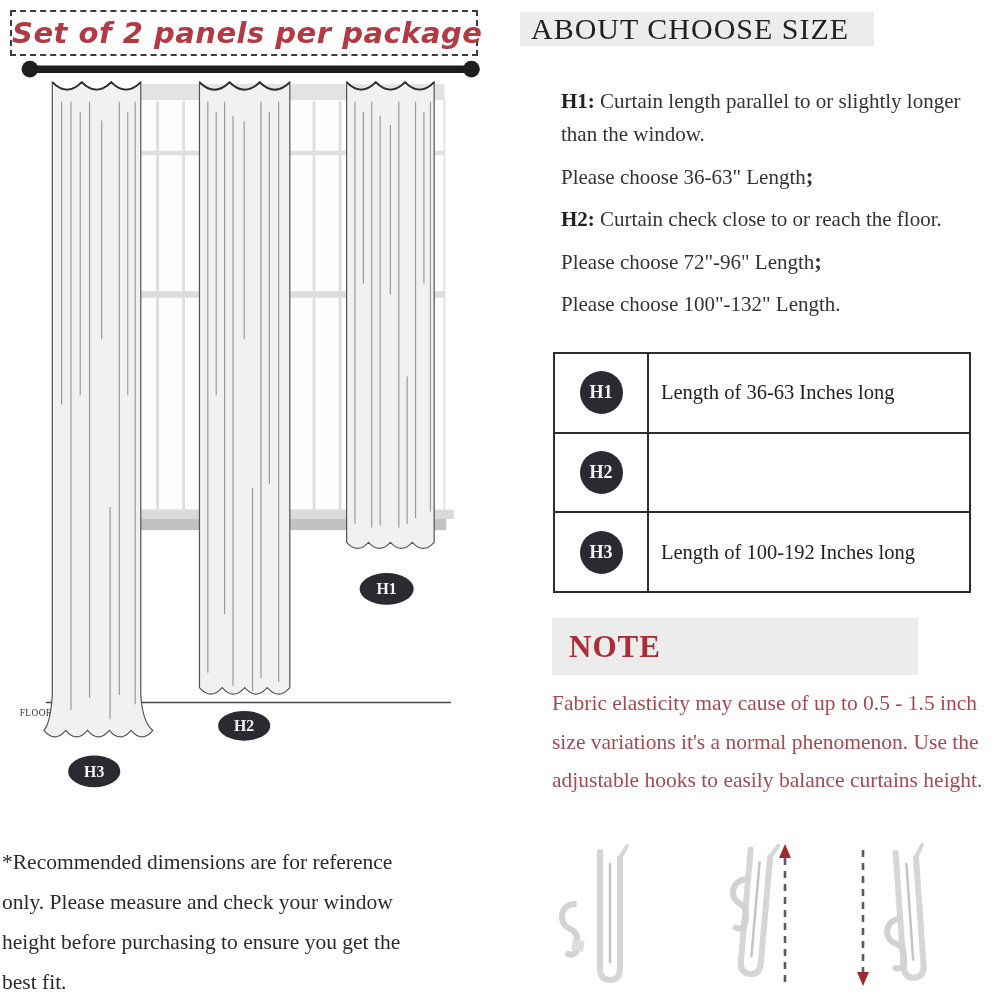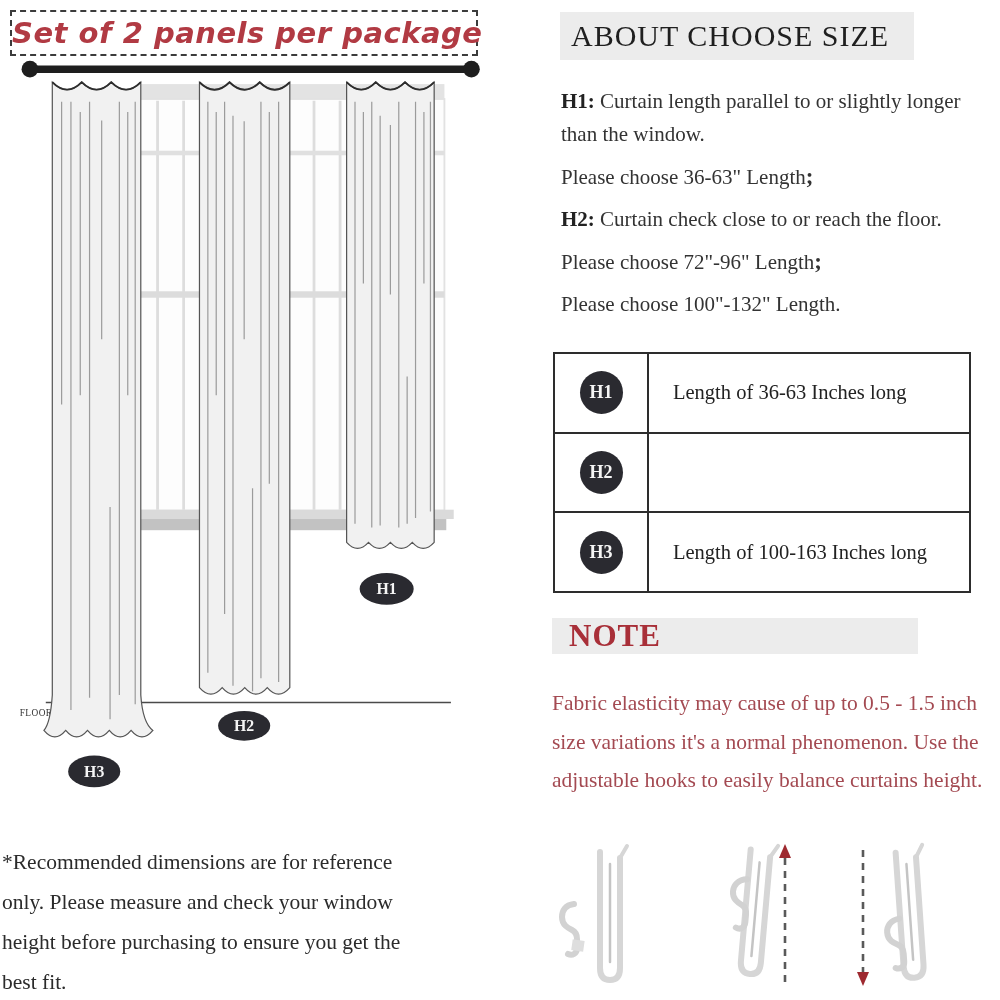--- a/index.html
+++ b/index.html
@@ -21,21 +21,21 @@
     font-weight:bold;font-style:italic;font-size:29px;letter-spacing:.5px;
     color:#b13a43;white-space:nowrap;
   }
   .disclaimer{
     left:2px;top:842px;width:432px;
     font-size:21.5px;line-height:40px;color:#2b2b2b;
   }
 
   
   .rc-heading{
-    left:560px;top:12px;width:354px;height:48px;background:#ececec;
+    left:520px;top:12px;width:354px;height:34px;background:#ececec;
     display:flex;align-items:center;
   }
   .rc-heading span{
     font-size:30px;letter-spacing:1px;color:#1f1f1f;padding-left:11px;white-space:nowrap;
   }
   .size-guide{
     left:552px;top:76px;width:448px;
     font-size:21px;line-height:33px;color:#333333;
   }
   .size-guide p{margin:9px;}
@@ -51,26 +51,26 @@
   .size-row .badge-cell{
     width:92px;border-right:2px solid #2d2d2d;
     display:flex;align-items:center;justify-content:center;
   }
   .circle-badge{
     width:43px;height:43px;border-radius:50%;background:#2a2a30;
     display:flex;align-items:center;justify-content:center;
     color:#f5f5f5;font-weight:bold;font-size:18px;
   }
   .size-row .text-cell{
-    flex:1;display:flex;align-items:center;padding-left:24px;
+    flex:1;display:flex;align-items:center;padding-left:12px;
     font-size:20.5px;color:#222222;
   }
 
   .note-heading{
-    left:552px;top:618px;width:366px;height:36px;background:#ececec;
+    left:552px;top:618px;width:366px;height:57px;background:#ececec;
     display:flex;align-items:center;
   }
   .note-heading span{
     font-weight:bold;font-size:31px;color:#a82f38;padding-left:17px;letter-spacing:1px;
   }
   .note-body{
     left:552px;top:684px;width:450px;
     font-size:21.5px;line-height:38.5px;color:#a44a52;
   }
 </style>
@@ -210,21 +210,21 @@
   </div>
   <div class="size-row">
     <div class="badge-cell">
         <div class="circle-badge">H2</div>
       </div>
   </div>
   <div class="size-row">
     <div class="badge-cell">
         <div class="circle-badge">H3</div>
       </div>
-    <div class="text-cell">Length of 100-163 Inches long</div>
+    <div class="text-cell">Length of 100-192 Inches long</div>
   </div>
 </div>
 
 <div class="abs note-heading">
   <span>NOTE</span>
 </div>
 <div class="abs note-body">Fabric elasticity may cause of up to 0.5 - 1.5 inch size variations it's a normal phenomenon. Use the adjustable hooks to easily balance curtains height.</div>
 
 <svg class="abs" style="left:548px;top:840px" width="445" height="158" viewBox="0 0 445 158">
 

